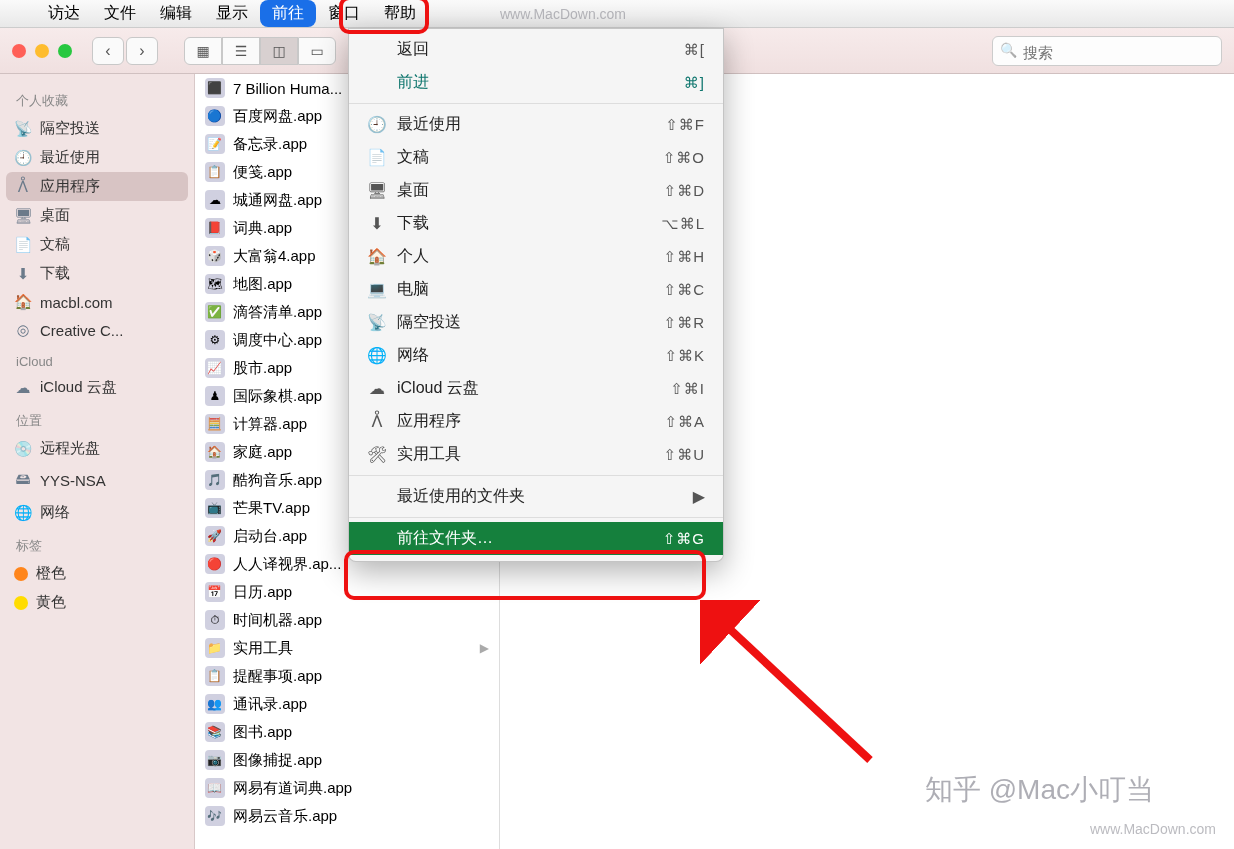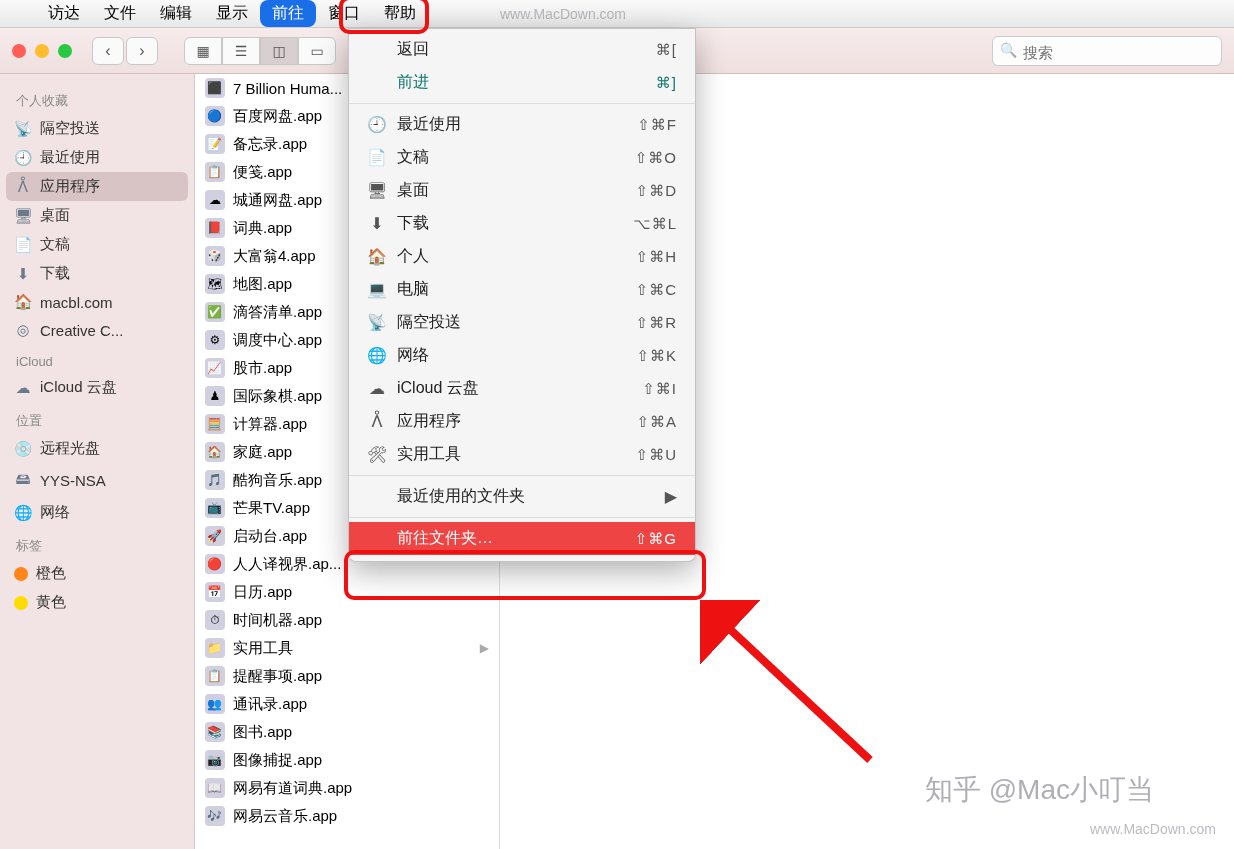--- a/index.html
+++ b/index.html
@@ -37,24 +37,24 @@
 .sidebar .ico { width: 18px; text-align: center; color: #6b7a8a; }
 .sidebar .dot { width: 14px; height: 14px; border-radius: 50%; display: inline-block; }
 
 .col { width: 305px; border-right: 1px solid #ddd; overflow: auto; font-size: 15px; background: #fff; }
 .col .row { padding: 4px 10px; display: flex; align-items: center; gap: 8px; }
 .col .row .aicon { width: 20px; height: 20px; border-radius: 4px; background: #d0d0e0; display: inline-flex; align-items: center; justify-content: center; font-size: 12px; }
 .col .row .arr { margin-left: auto; color: #aaa; font-size: 12px; }
 .content { flex: 1; background: #fff; }
 
 
-.dropdown { position: absolute; top: 28px; left: 348px; width: 348px; background: #f5f5f5; border: 1px solid rgba(0,0,0,.2); border-radius: 0 0 8px 8px; box-shadow: 0 10px 30px rgba(0,0,0,.3); padding: 4px 0 6px; font-size: 16px; }
+.dropdown { position: absolute; top: 28px; left: 348px; width: 376px; background: #f5f5f5; border: 1px solid rgba(0,0,0,.2); border-radius: 0 0 8px 8px; box-shadow: 0 10px 30px rgba(0,0,0,.3); padding: 4px 0 6px; font-size: 16px; }
 .dropdown .mi { padding: 6px 18px; display: flex; align-items: center; gap: 10px; color: #222; }
 .dropdown .mi.dis { color: #0f766e; }
-.dropdown .mi.sel { background: #ef4444; color: #fff; }
+.dropdown .mi.sel { background: #15803d; color: #fff; }
 .dropdown .mi .sc { margin-left: auto; font-size: 15px; color: #555; letter-spacing: 1px; }
 .dropdown .mi.sel .sc, .dropdown .mi.dis .sc { color: inherit; }
 .dropdown .mi .mico { width: 20px; text-align: center; color: #555; }
 .dropdown .mi.sel .mico { color: #fff; }
 .dropdown hr { border: none; border-top: 1px solid #ddd; margin: 4px 0; }
 .dropdown .mi .sub { margin-left: auto; color: #555; }
 
 
 .redbox { position: absolute; border: 4px solid #e11; border-radius: 10px; pointer-events: none; }
 .arrow { position: absolute; pointer-events: none; }

